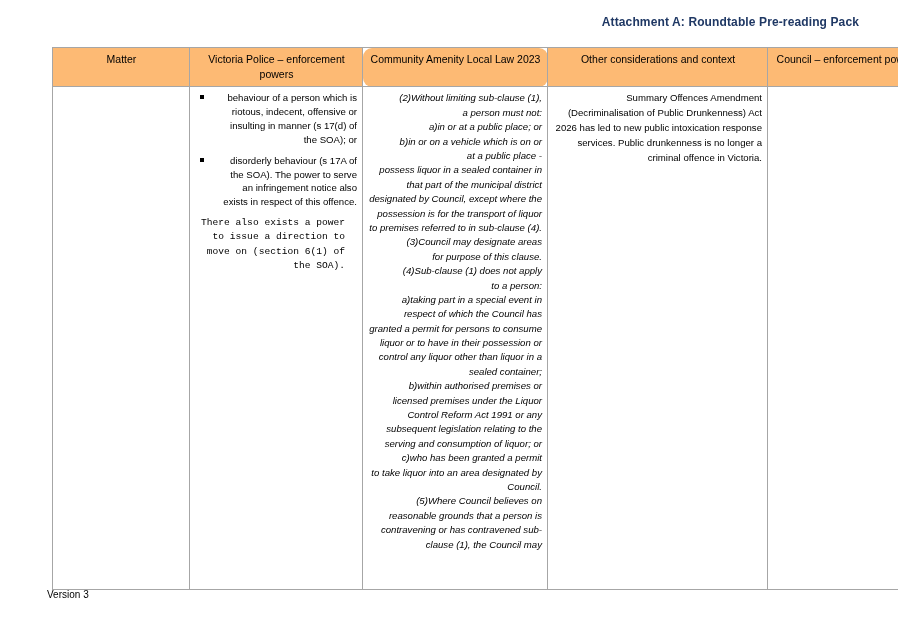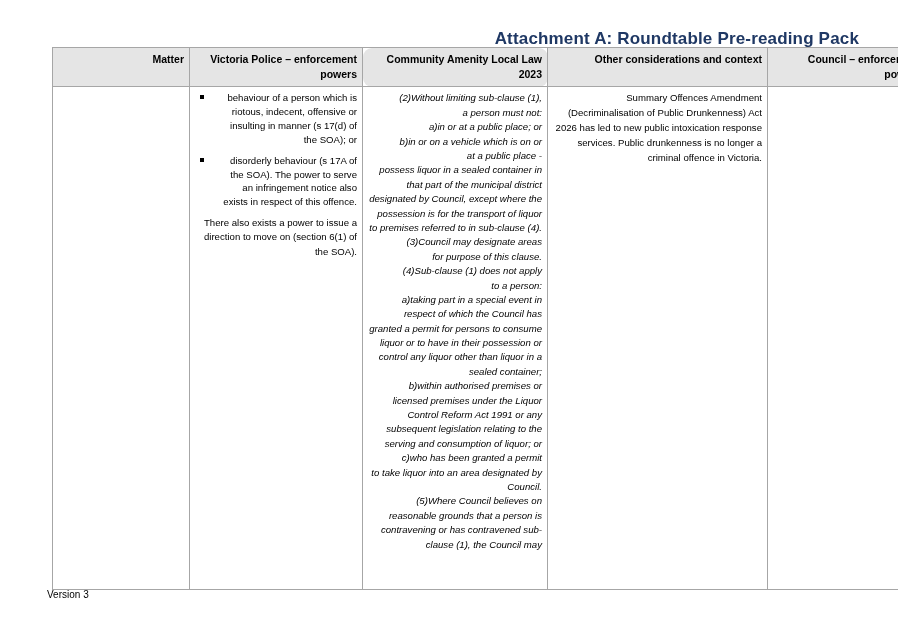--- a/index.html
+++ b/index.html
@@ -12,23 +12,23 @@
     background: #ffffff;
     font-family: "Liberation Sans", sans-serif;
     color: #000000;
     overflow: hidden;
     position: relative;
   }
 
   
   .page-header {
     position: absolute;
-    top: 29px;
+    top: 15px;
     right: 39px;
-    font-size: 17px;
+    font-size: 12px;
     font-weight: bold;
     color: #1f3864;
     letter-spacing: 0.01em;
     white-space: nowrap;
   }
 
   
   .table-wrap {
     position: absolute;
     left: 52px;
@@ -40,24 +40,24 @@
     table-layout: fixed;
     width: 814px;
   }
   table.matrix th,
   table.matrix td {
     border: 1px solid #a6a6a6;
     vertical-align: top;
     padding: 4px 5px 4px 6px;
   }
   table.matrix thead th {
-    background: #e5e5e5;
+    background: #fdba74;
     font-size: 10.5px;
-    font-weight: bold;
-    text-align: right;
+    font-weight: normal;
+    text-align: center;
     line-height: 1.45;
     height: 28px;
   }
   table.matrix tbody td {
     font-size: 9.6px;
     line-height: 1.44;
     height: 494px;
     text-align: right;
   }
 
@@ -83,22 +83,23 @@
   ul.sq-list li .sq {
     position: absolute;
     left: 4px;
     top: 4px;
     width: 4px;
     height: 4px;
     background: #000000;
     display: block;
   }
   .after-list {
-    margin: 7px 0 0 0;
+    margin: 7px 12px 0 0;
     line-height: 1.5;
+    font-family: Liberation Mono, monospace;
   }
 
   
   .legal {
     font-style: italic;
     line-height: 1.5;
   }
   .legal p {
     margin: 0;
     text-indent: 0;

